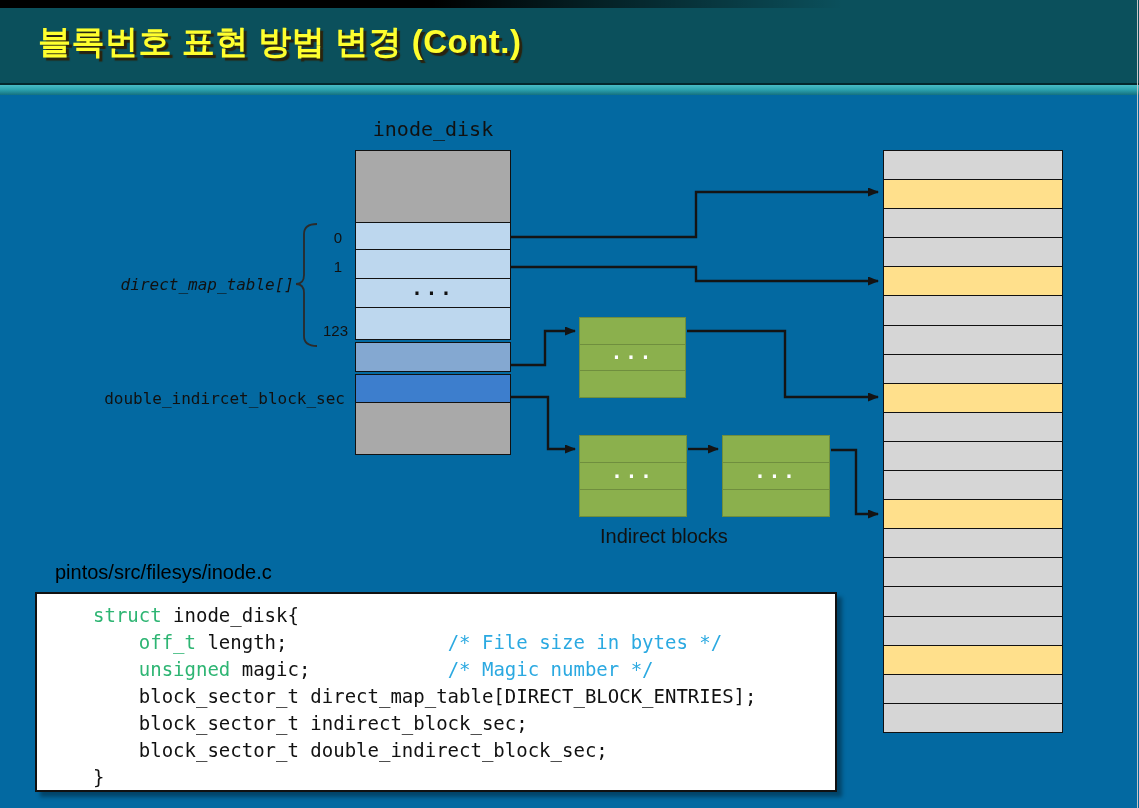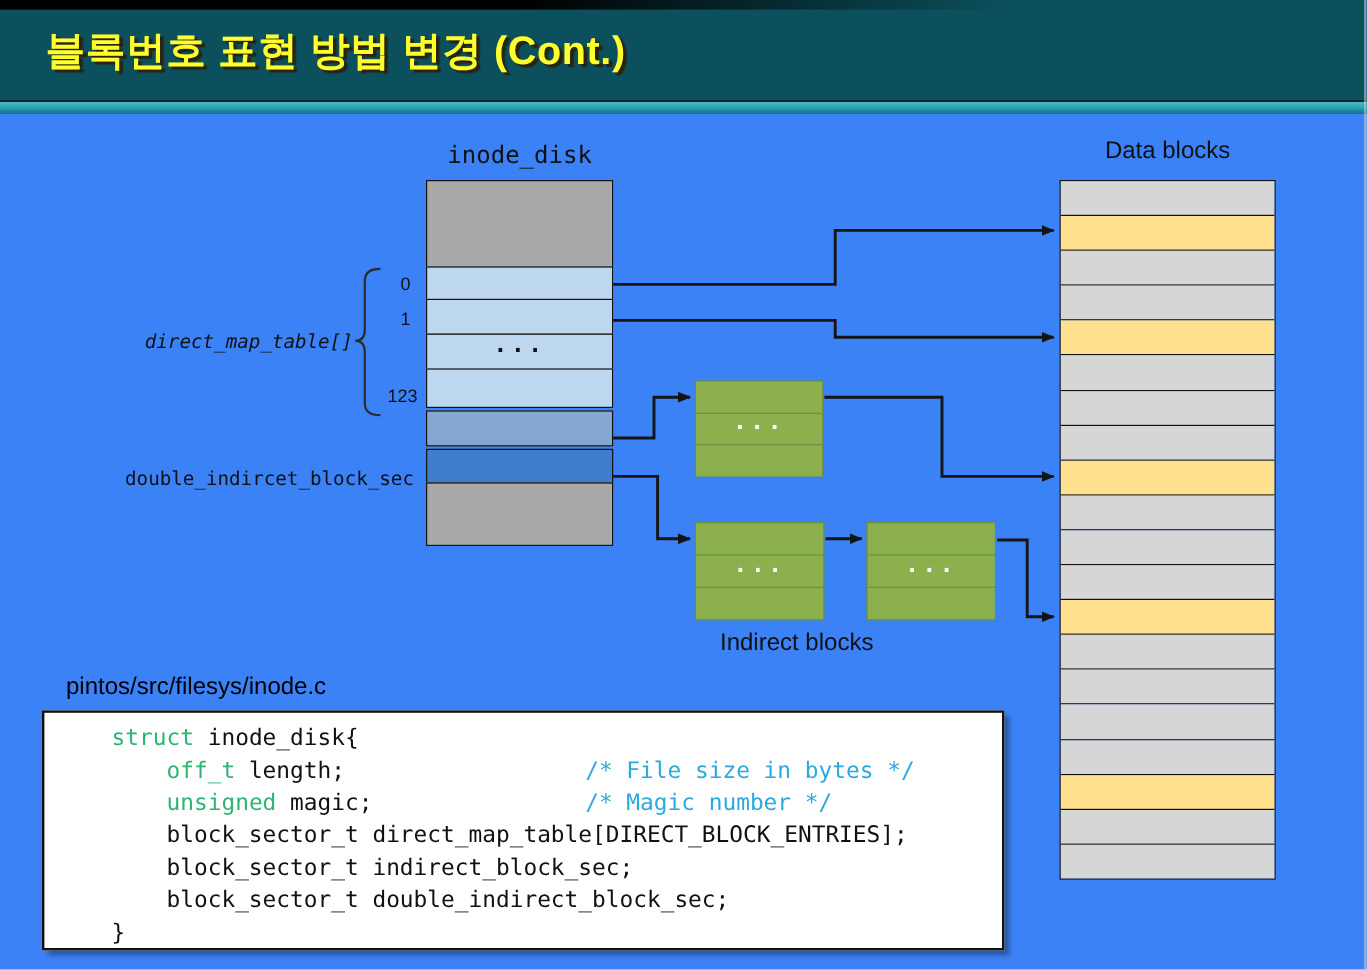--- a/index.html
+++ b/index.html
@@ -1,16 +1,16 @@
 <!DOCTYPE html>
 <html style="--inode-gray: #a9a9a9; --direct-blue: #bdd7ee; --indirect-blue: #84a8d1; --double-blue: #3d7ecd; --data-gray: #d6d6d6; --data-hl: #ffe08c; --green: #8bb04d; --kw: #2eb573; --cm: #2ba9e1;"><head>
 <meta charset="utf-8">
 <style>
   html,body{margin:0;padding:0;background:#e9e9e9;}
-  .slide{position:relative;width:1139px;height:808px;background:#3b82f6;overflow:hidden;
+  .slide{position:relative;width:1139px;height:808px;background:#0369a1;overflow:hidden;
          font-family:"Liberation Sans",sans-serif;color:#111;}
   .slide-right-edge{position:absolute;top:0;right:1px;width:1px;height:808px;background:#c8c8c8;}
 
   
   .header{position:absolute;top:0;left:0;width:1139px;height:95px;}
   .header-main{position:absolute;top:0;left:0;right:0;height:83px;
     background:
       linear-gradient(64deg, rgba(0,0,0,0) 56%, rgba(62,178,204,0.33) 64%, rgba(70,190,214,0.38) 68%, rgba(0,0,0,0) 78%),
       linear-gradient(100deg,#07333c 0%,#0b4e5a 15%,#10막 38%,#0f6472 38%,#0c5662 60%,#073d47 82%,#052d34 100%);
     background-color:#0b505c;}
@@ -68,40 +68,39 @@
   .gb3{left:722px;top:435px;width:108px;height:82px;}
 
   
   .code-path{position:absolute;left:55px;top:561px;font-size:20px;color:#000;}
   .code-box{position:absolute;left:35px;top:592px;width:802px;height:200px;box-sizing:border-box;
     background:#fff;border:2px solid #111;box-shadow:5px 5px 4px rgba(0,0,0,0.35);
     padding:8px 0 0 56px;font-family:"DejaVu Sans Mono","Liberation Mono",monospace;
     font-size:19px;line-height:27px;white-space:pre;}
   .code-line{white-space:pre;}
   .kw{color:var(--kw,#2eb573);}
-  .cm{color:var(--cm,#2ba9e1);margin-left:40px;}
+  .cm{color:var(--cm,#2ba9e1);}
   .pl{color:#111;}
 
   
   .overlay{position:absolute;top:0;left:0;width:1139px;height:808px;pointer-events:none;}
 </style>
 </head>
 <body>
 
 <div class="slide">
 
   <div class="header">
     <div class="header-main"></div>
     <div class="header-top-bar"></div>
     <div class="header-strip"></div>
     <h1 class="slide-title">블록번호 표현 방법 변경 (Cont.)</h1>
   </div>
 
   <div class="lbl mono inode-title">inode_disk</div>
-  <div class="lbl datablocks-title">Data blocks</div>
   <div class="lbl indirect-caption">Indirect blocks</div>
   <div class="lbl mono lbl-direct">direct_map_table[]</div>
   <div class="lbl mono lbl-double">double_indircet_block_sec</div>
   <div class="num num-0">0</div>
   <div class="num num-1">1</div>
   <div class="num num-123">123</div>
 
   <div class="itbl">
     <div class="irow igray"></div>
     <div class="irow iblue"></div>

